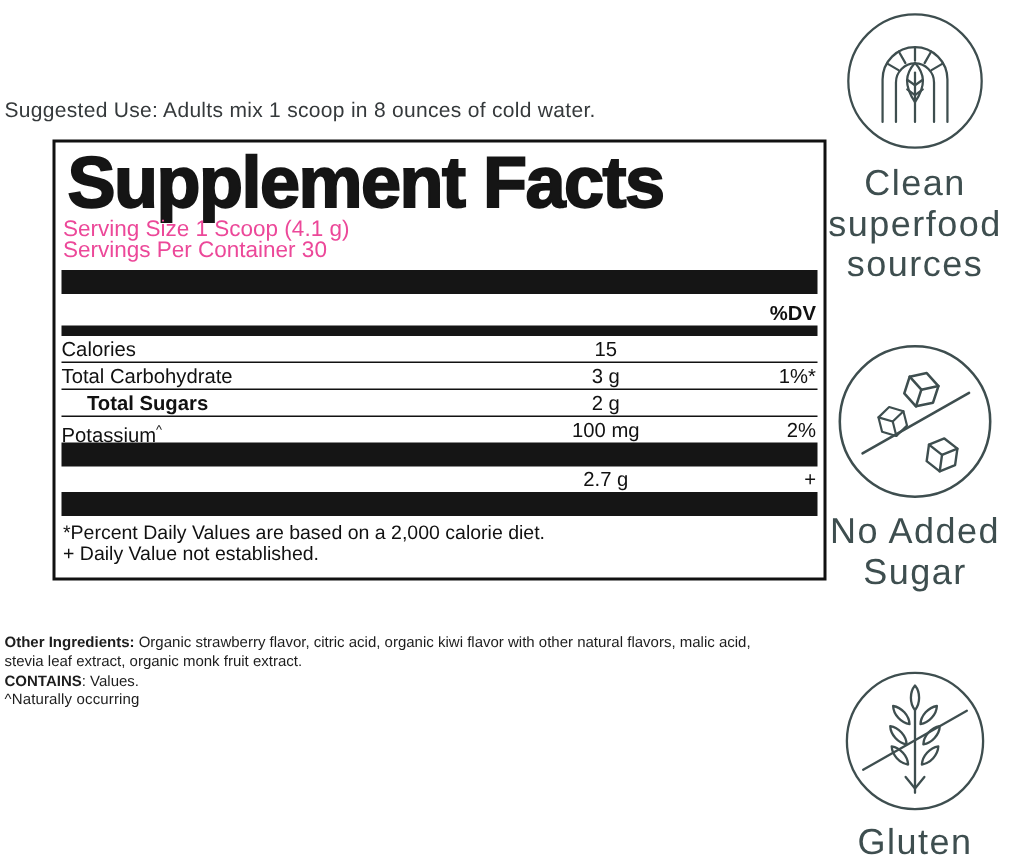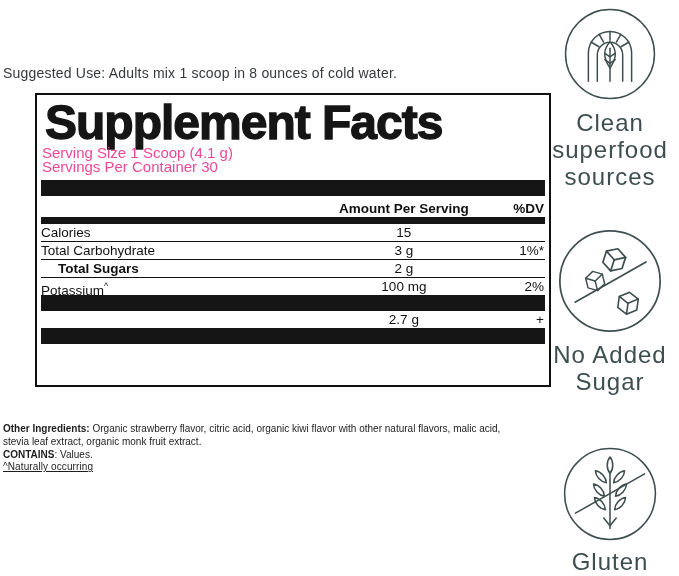--- a/index.html
+++ b/index.html
@@ -27,21 +27,21 @@
   .b{font-weight:bold;}
   .amt-col{position:absolute;left:72%;transform:translateX(-50%);white-space:nowrap;}
   .dv-col{position:absolute;right:1px;}
   sup{font-size:8.5px;}
   .blend-ing{font-size:12.5px;line-height:13px;padding:1px 26px 4px 15px;color:#151515;}
   .footnote{font-size:13px;line-height:13.5px;margin-left:1px;}
   .footnotes{padding-top:4px;}
 
   
   .bottom{position:absolute;left:3px;top:423px;width:517px;font-size:10px;line-height:12.8px;color:#1d1d1d;}
-  .bottom .nat{letter-spacing:.1px;text-decoration:underline;}
+  .bottom .nat{letter-spacing:.1px;}
 
   
   .badges{position:absolute;left:540px;top:0;width:140px;}
   .badge-icon{position:absolute;left:50%;transform:translateX(-50%);}
   .badge-label{position:absolute;left:50%;transform:translateX(-50%);width:120px;text-align:center;
                font-size:24px;line-height:27px;letter-spacing:1px;color:#3e4e4f;}
   .bi1{top:7px;}  .bl1{top:109px;}
   .bi2{top:228px;} .bl2{top:341px;}
   .bi3{top:446px;} .bl3{top:548px;width:130px;}
   .ic{stroke:#3e4e4f;fill:none;stroke-width:1.6;stroke-linecap:round;stroke-linejoin:round;}
@@ -54,21 +54,20 @@
   <div class="suggested">Suggested Use: Adults mix 1 scoop in 8 ounces of cold water.</div>
 
   <div class="panel">
     <div class="sf-title">Supplement Facts</div>
     <div class="serving-line">Serving Size 1 Scoop (4.1 g)</div>
     <div class="serving-line">Servings Per Container 30</div>
 
     <div class="bar thick mt"></div>
 
     <div class="row hdr">
-      <span class="amt-col">Amount Per Serving</span>
       <span class="dv-col">%DV</span>
     </div>
 
     <div class="bar med"></div>
 
     <div class="row">
       <span class="nm">Calories</span>
       <span class="amt-col">15</span>
       <span class="dv-col"></span>
     </div>
@@ -90,20 +89,24 @@
 
     <div class="bar thick"></div>
 
     <div class="row">
       <span class="amt-col">2.7 g</span>
       <span class="dv-col">+</span>
     </div>
 
     <div class="bar thick"></div>
 
+    <div class="footnotes">
+      <div class="footnote">*Percent Daily Values are based on a 2,000 calorie diet.</div>
+      <div class="footnote">+ Daily Value not established.</div>
+    </div>
   </div>
 
   <div class="bottom">
     <div><span class="b">Other Ingredients:</span><span> Organic strawberry flavor, citric acid, organic kiwi flavor with other natural flavors, malic acid, stevia leaf extract, organic monk fruit extract.</span></div>
     <div><span class="b">CONTAINS</span><span>: Values.</span></div>
     <div class="nat">^Naturally occurring</div>
   </div>
 
   <div class="badges">
 

